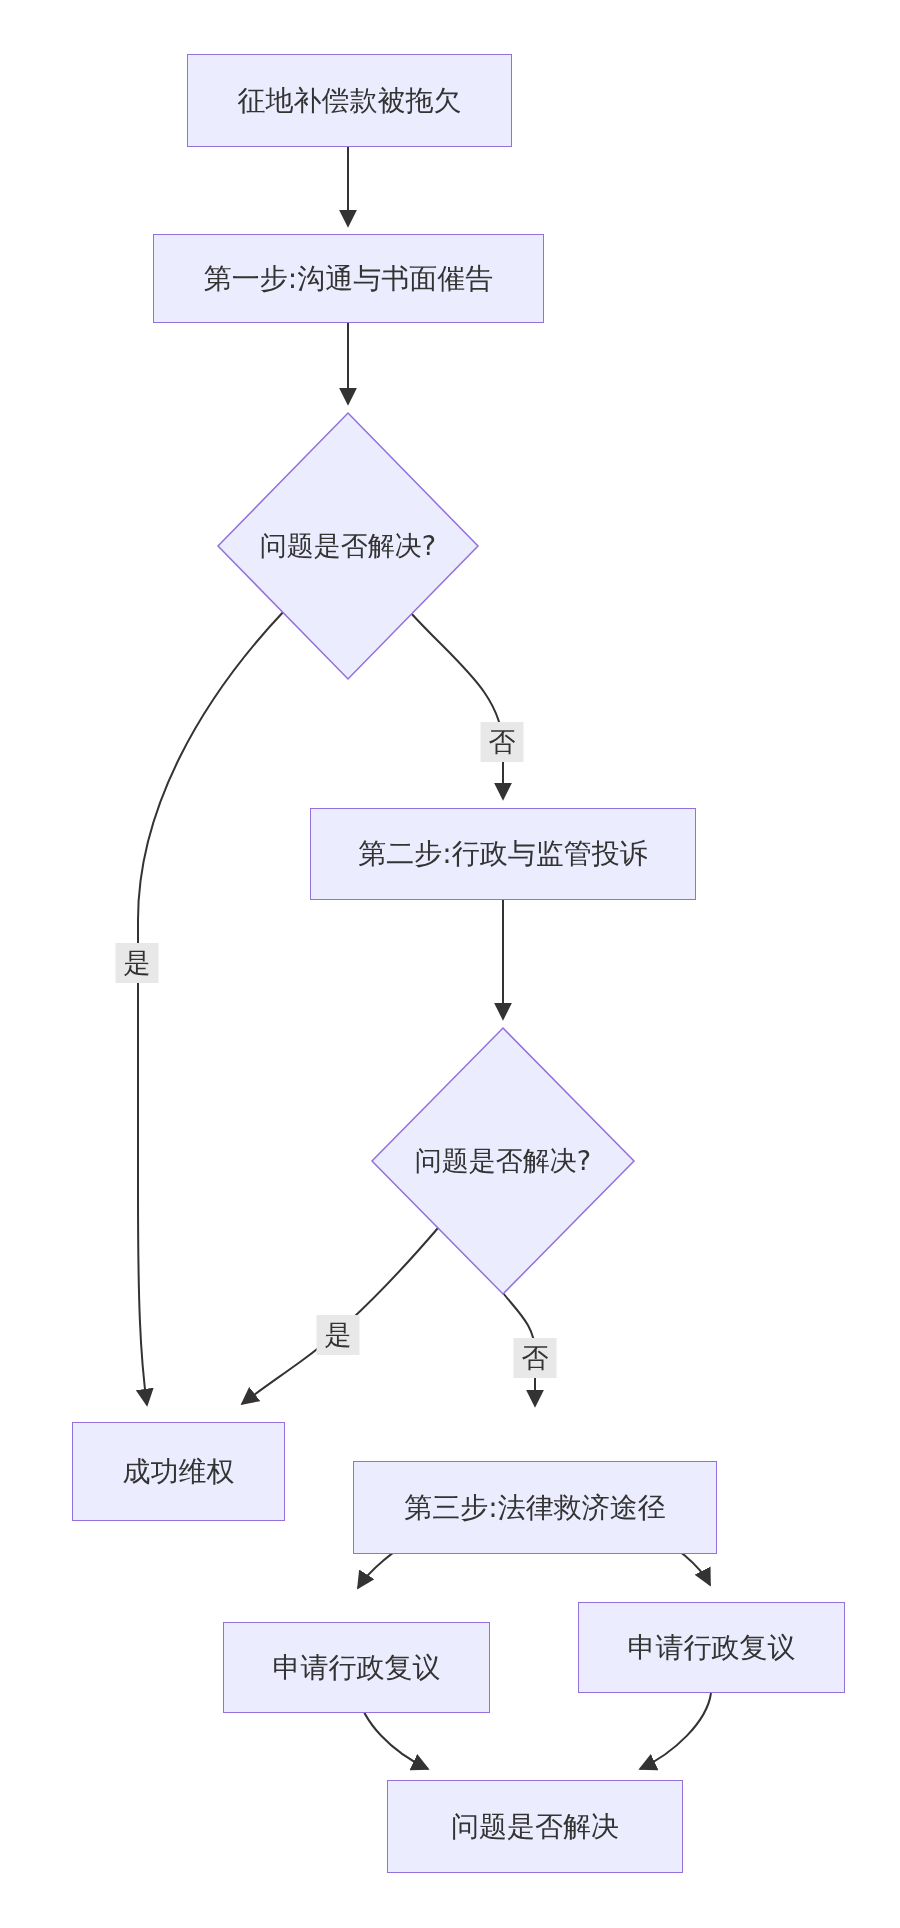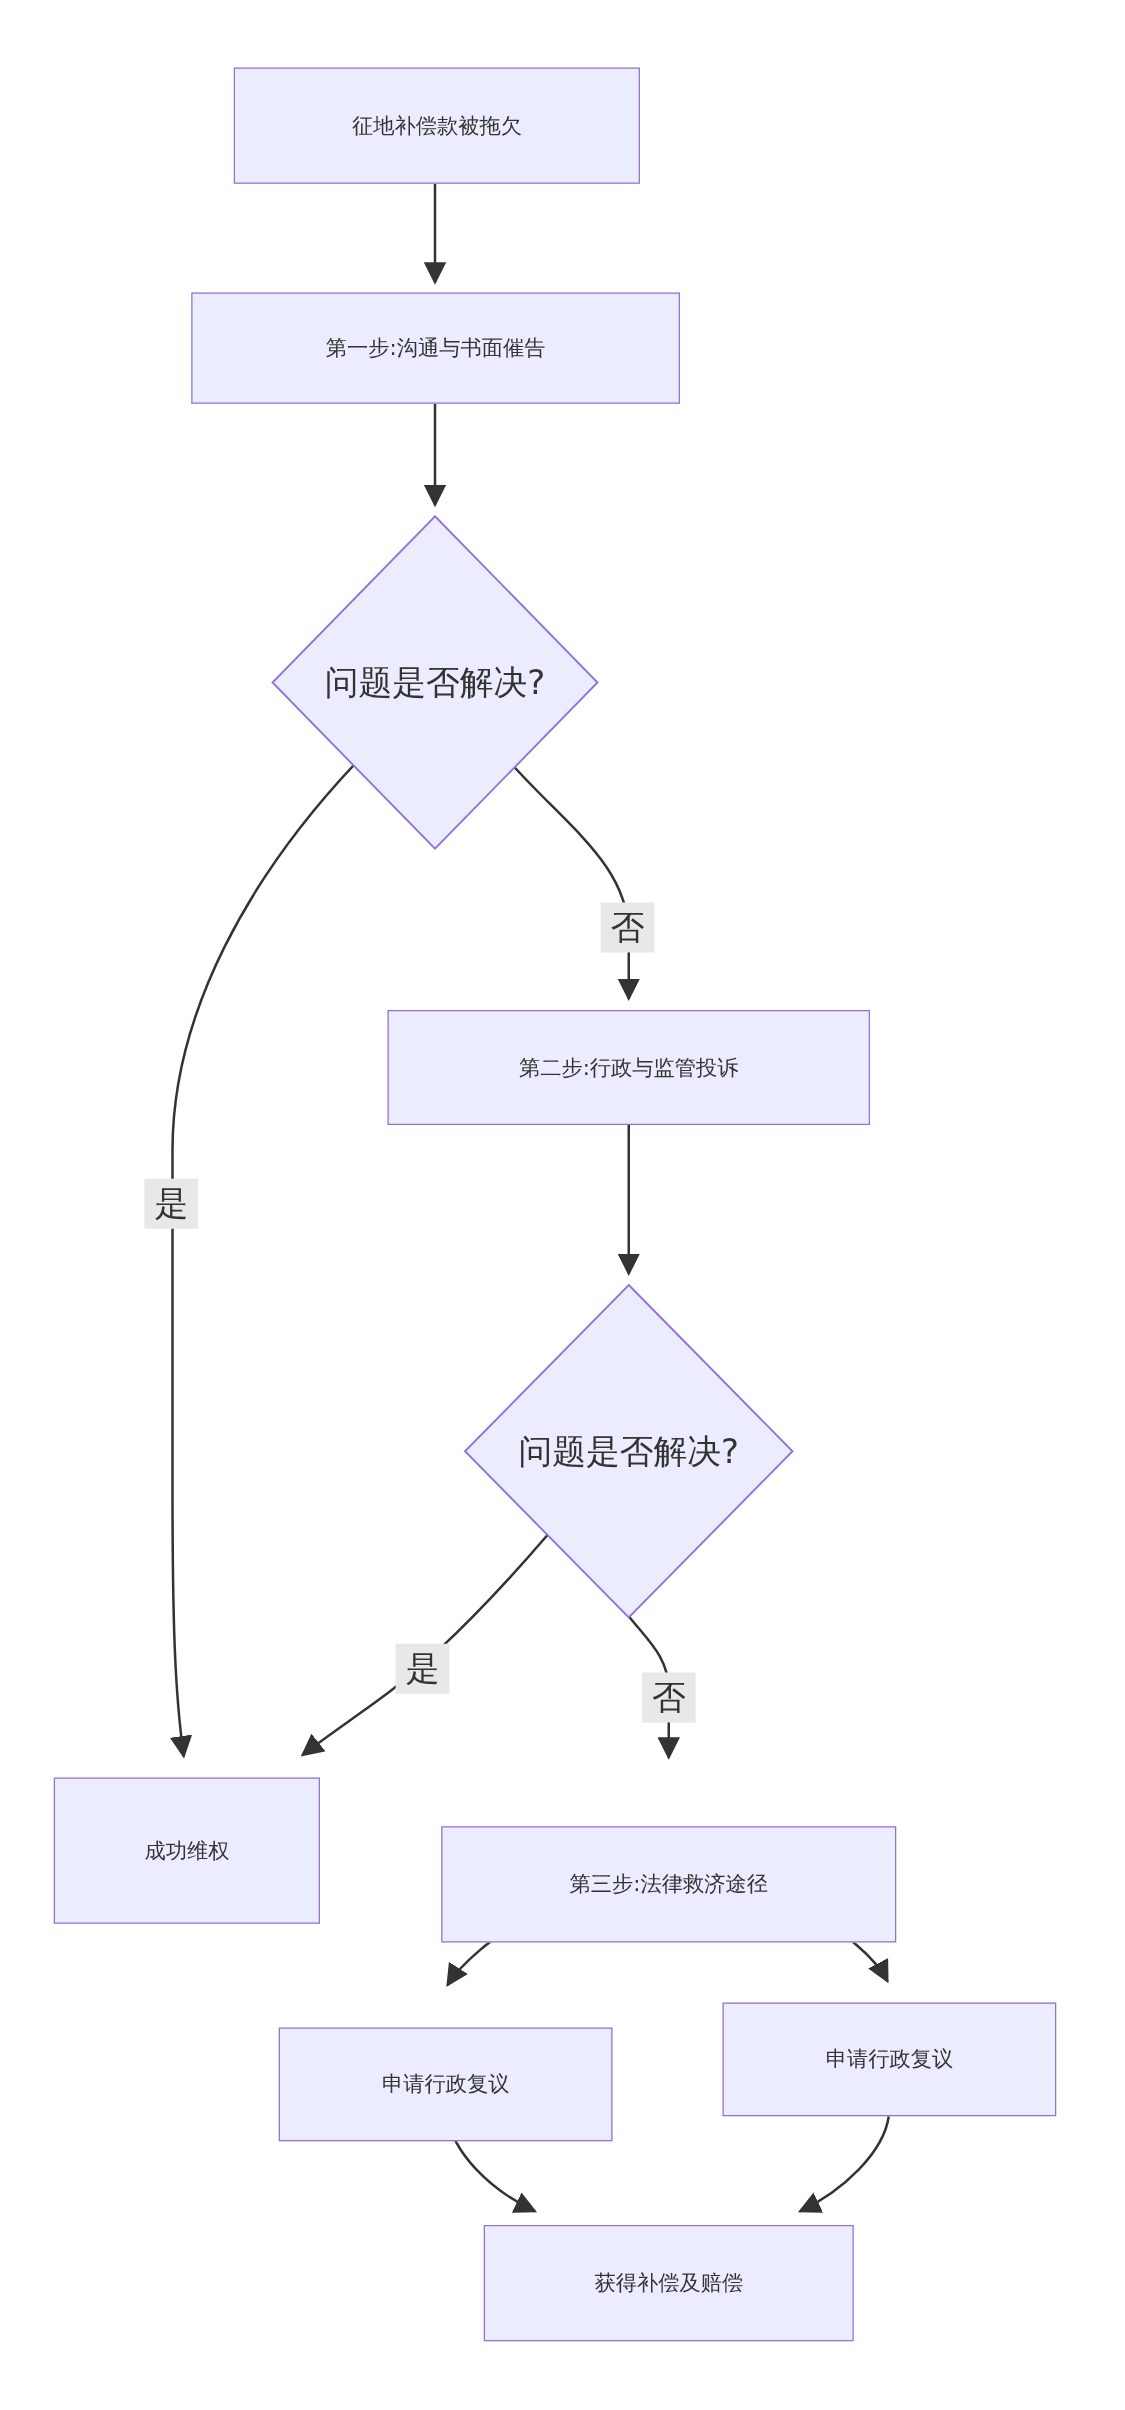--- a/index.html
+++ b/index.html
@@ -30,21 +30,21 @@
   }
   .node {
     position: absolute;
     z-index: 2;
     background: #ECECFF;
     border: 1.5px solid #9370DB;
     box-sizing: border-box;
     display: flex;
     align-items: center;
     justify-content: center;
-    font-size: 17px;
+    font-size: 28px;
     color: #333333;
     text-align: center;
     white-space: nowrap;
   }
   .diamond-label {
     position: absolute;
     z-index: 2;
     transform: translate(-50%, -50%);
     font-size: 27px;
     color: #333333;
@@ -108,38 +108,38 @@
   </div>
 
   <div class="diamond-label" style="left:348px; top:546px;">问题是否解决?</div>
 
   <div class="node" style="left:310px; top:808px; width:386px; height:92px;">
     <span>第二步:行政与监管投诉</span>
   </div>
 
   <div class="diamond-label" style="left:503px; top:1161px;">问题是否解决?</div>
 
-  <div class="node" style="left:43px; top:1422px; width:213px; height:117px;">
+  <div class="node" style="left:72px; top:1422px; width:213px; height:99px;">
     <span>成功维权</span>
   </div>
 
   <div class="node" style="left:353px; top:1423px; width:364px; height:93px;margin-top:38px;">
     <span>第三步:法律救济途径</span>
   </div>
 
   <div class="node" style="left:223px; top:1602px; width:267px; height:91px;margin-top:20px;">
     <span>申请行政复议</span>
   </div>
 
   <div class="node" style="left:578px; top:1602px; width:267px; height:91px;">
     <span>申请行政复议</span>
   </div>
 
   <div class="node" style="left:387px; top:1780px; width:296px; height:93px;">
-    <span>获得补偿及赔偿</span>
+    <span>问题是否解决</span>
   </div>
 
   <div class="edge-label" style="left:502px; top:742px;">否</div>
   <div class="edge-label" style="left:137px; top:963px;">是</div>
   <div class="edge-label" style="left:338px; top:1335px;">是</div>
   <div class="edge-label" style="left:535px; top:1358px;">否</div>
 
 </div>
 
 </body></html>

